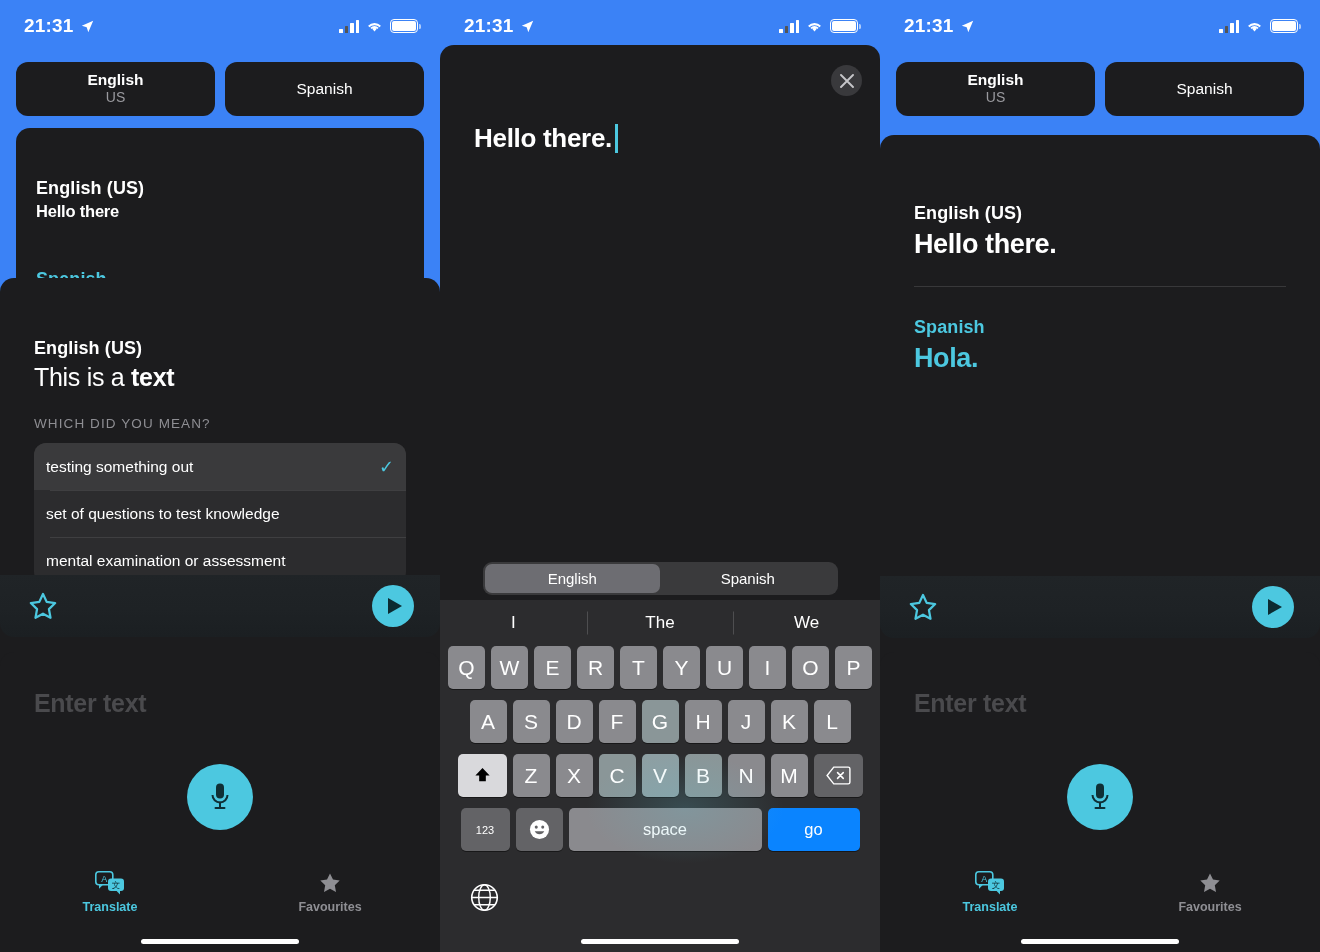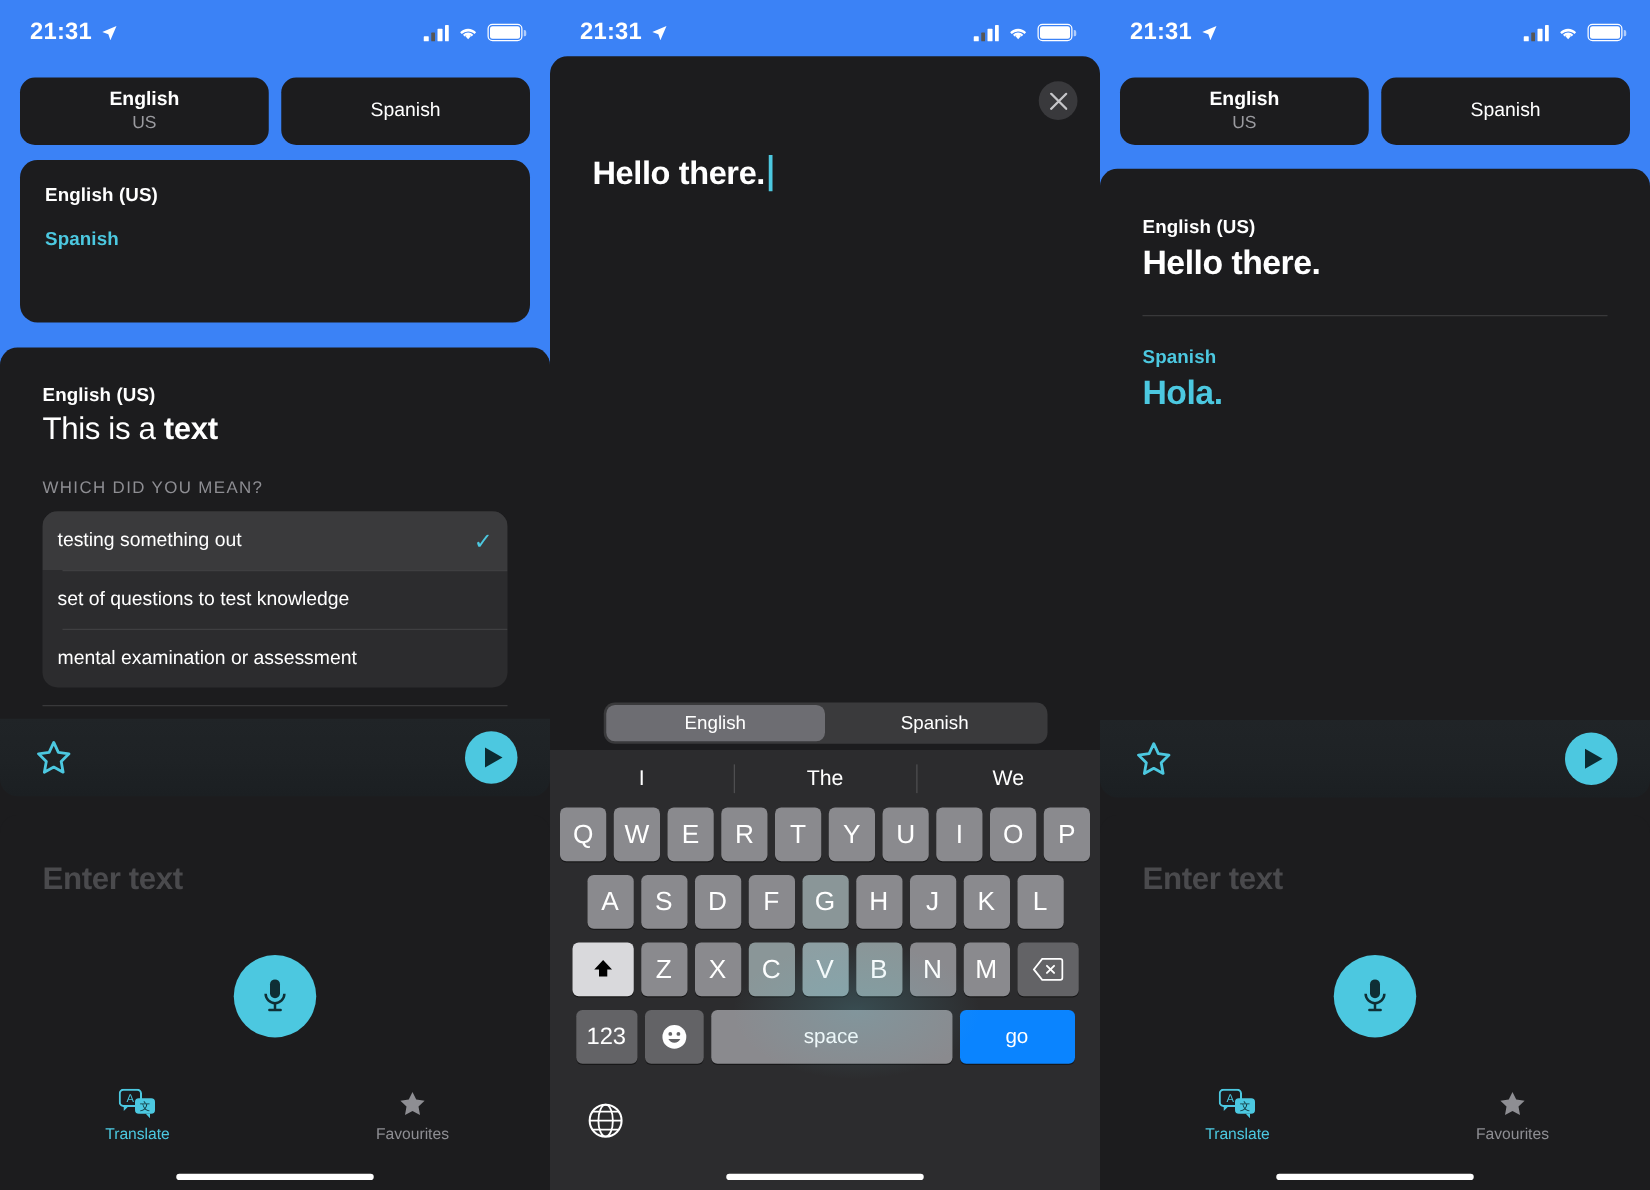--- a/index.html
+++ b/index.html
@@ -41,21 +41,21 @@
     align-items: center; justify-content: center; color: #fff;
     border: none; cursor: pointer;
   }
   .lang-btn .l1 { font-size: 15.5px; font-weight: 600; line-height: 1.15; }
   .lang-btn .l2 { font-size: 14px; color: #9a9a9f; line-height: 1.25; }
   .lang-btn.single .l1 { font-weight: 500; }
 
   
   .card { background: #1c1c1e; border-radius: 14px; margin: 12px 16px 0; position: relative; }
 
-  .lang-label { font-size: 15px; font-weight: 600; color: #fff; letter-spacing: .1px; }
+  .lang-label { font-size: 18px; font-weight: 600; color: #fff; letter-spacing: .1px; margin-top: 30px; }
   .lang-label.tr { color: #4cc8e0; font-weight: 600; }
   .src-text { font-size: 21px; font-weight: 700; color: #fff; margin-top: 3px; letter-spacing:-.2px;}
   .tr-text { font-size: 21px; font-weight: 700; color: #4cc8e0; margin-top: 3px; letter-spacing:-.2px;}
 
   
   .hist { padding: 20px 20px 24px; min-height: 130px; }
   .hist .gap { height: 18px; }
 
   
   .sheet {
@@ -93,21 +93,21 @@
     background: #1c1c1e; border-radius: 14px 14px 0 0;
   }
   .enter-ph { font-size: 25px; font-weight: 700; color: #4a4a4d; padding: 37px 17px 0 34px; letter-spacing:-.3px; }
   .mic-btn {
     position: absolute; left: 50%; transform: translateX(-50%); top: 112px;
     width: 66px; height: 66px; border-radius: 50%; background: #4cc8e0;
     display: flex; align-items: center; justify-content: center; cursor: pointer;
   }
   .tabbar { position: absolute; left: 0; right: 0; bottom: 38px; display: flex; }
   .tab { flex: 1; display: flex; flex-direction: column; align-items: center; gap: 5px; cursor: pointer; }
-  .tab-lbl { font-size: 12.5px; font-weight: 400; }
+  .tab-lbl { font-size: 12.5px; font-weight: 700; }
   .tab.active .tab-lbl { color: #4cc8e0; }
   .tab.inactive .tab-lbl { color: #8e8e93; }
   .homebar { position: absolute; bottom: 8px; left: 50%; transform: translateX(-50%);
     width: 158px; height: 5px; border-radius: 3px; background: #fff; }
 
   
   .editor {
     position: absolute; left: 0; right: 0; top: 45px; bottom: 349px;
     background: #1c1c1e; border-radius: 14px 14px 0 0;
   }
@@ -141,21 +141,21 @@
   .kb-row { display: flex; justify-content: center; gap: 6px; margin-bottom: 11px; }
   .key {
     width: 37px; height: 43px; background: #8a8a8e; border-radius: 5px;
     display: flex; align-items: center; justify-content: center;
     color: #fff; font-size: 21px; box-shadow: 0 1px 0 rgba(0,0,0,.45); cursor: pointer;
   }
   .key.glow1 { background: #8a9698; }
   .key.glow2 { background: #8d9fa3; }
   .key.wide { width: 49px; background: #636366; }
   .key.shift { width: 49px; background: #d9d9dc; color:#000; }
-  .key.num { width: 49px; background: #636366; font-size: 19px; }
+  .key.num { width: 49px; background: #636366; font-size: 11px; }
   .key.emoji { width: 47px; background: #636366; font-size: 19px; }
   .key.space { flex: 1; max-width: 193px; background: #8a8a8e; font-size: 16.5px; }
   .key.go { width: 92px; background: #0a84ff; font-size: 16.5px; }
   .kb-globe { position: absolute; left: 30px; bottom: 36px; cursor: pointer; }
   .kb-glow {
     position:absolute; left: 145px; bottom: 88px; width: 200px; height: 110px;
     background: radial-gradient(ellipse at center, rgba(100,190,205,.22) 0%, rgba(100,190,205,0) 70%);
     pointer-events:none;
   }
 
@@ -204,20 +204,21 @@
         <span class="l1">English</span>
         <span class="l2">US</span>
       </button>
       <button class="lang-btn single">
         <span class="l1">Spanish</span>
       </button>
     </div>
 
     <div class="card hist">
       <div class="lang-label">English (US)</div>
+      <div class="src-text" style="font-size:16.5px;">Hello there</div>
       <div class="gap"></div>
       <div class="lang-label tr">Spanish</div>
     </div>
 
     <div class="sheet">
       <div class="sheet-body">
         <div class="lang-label">English (US)</div>
         <div class="sheet-src"><span>This is a </span><b>text</b></div>
         <div class="which">WHICH DID YOU MEAN?</div>
 

